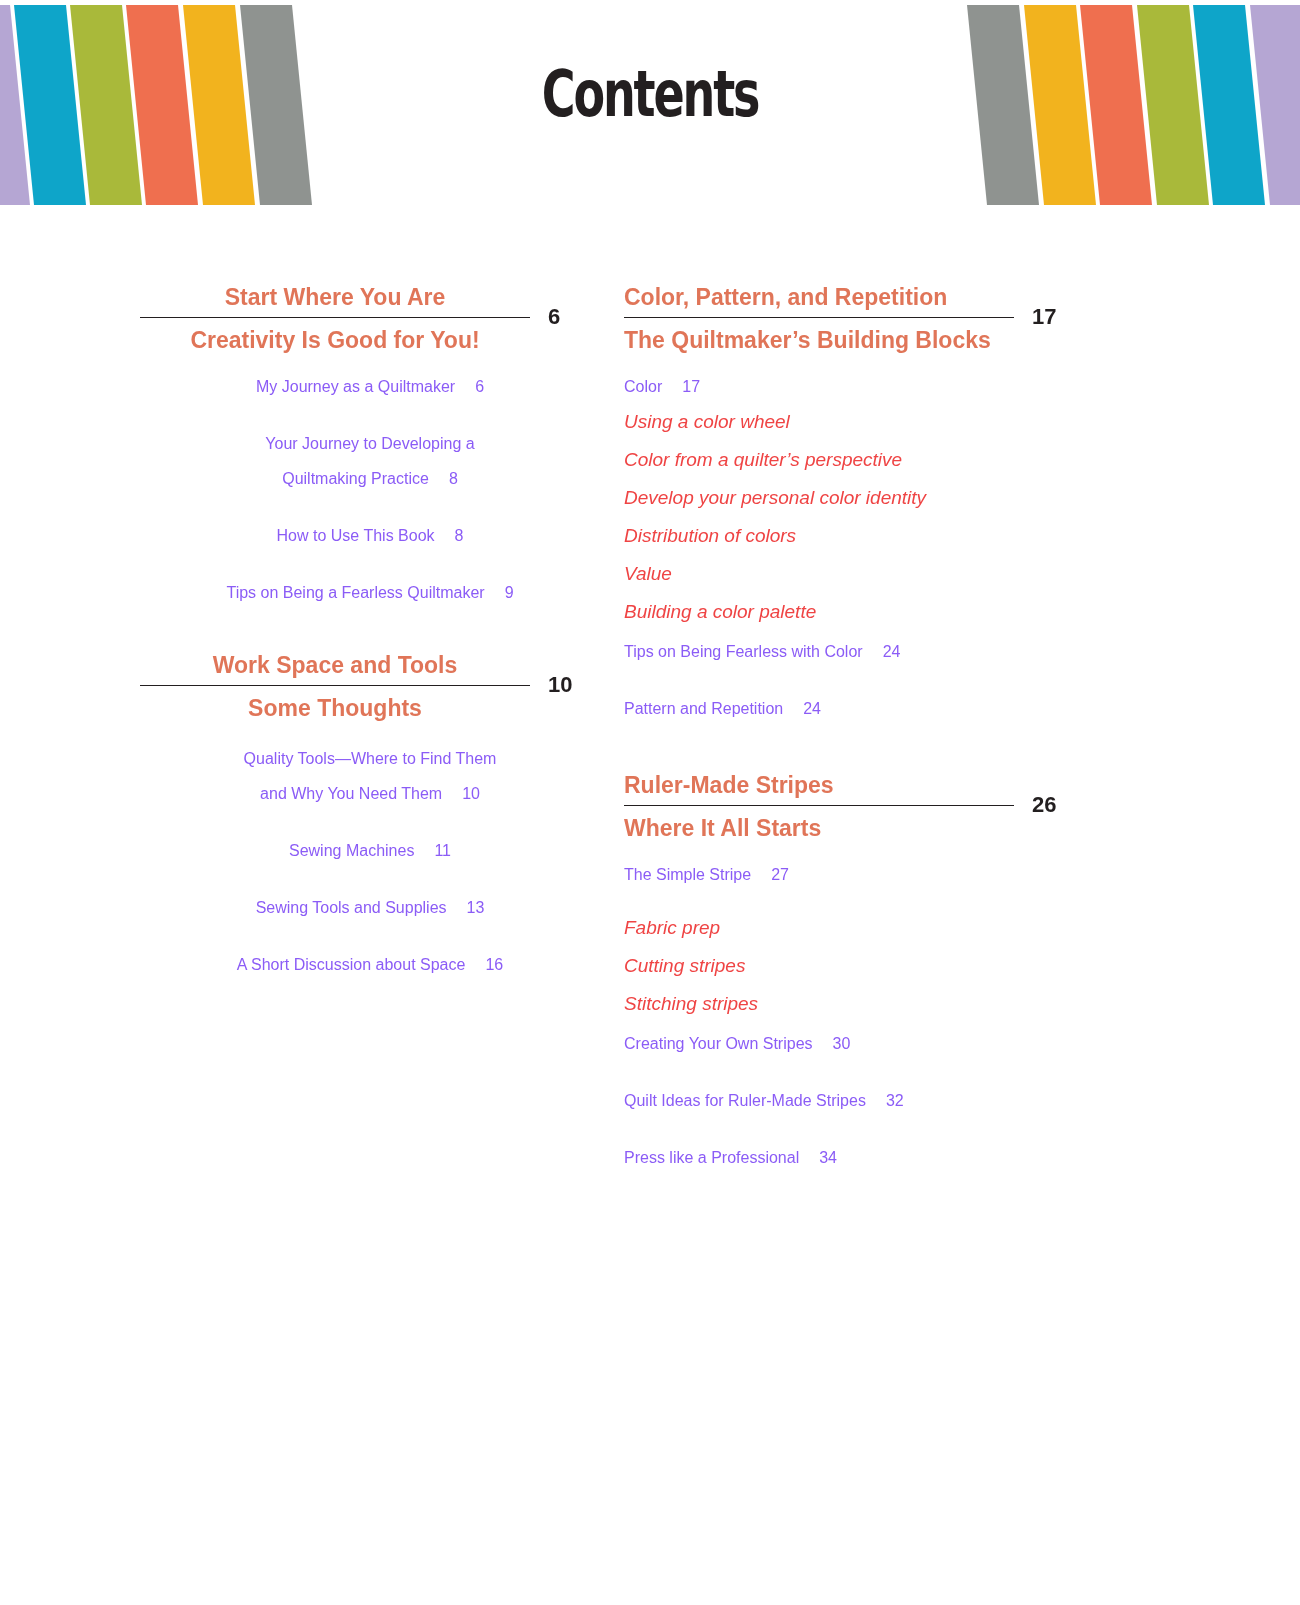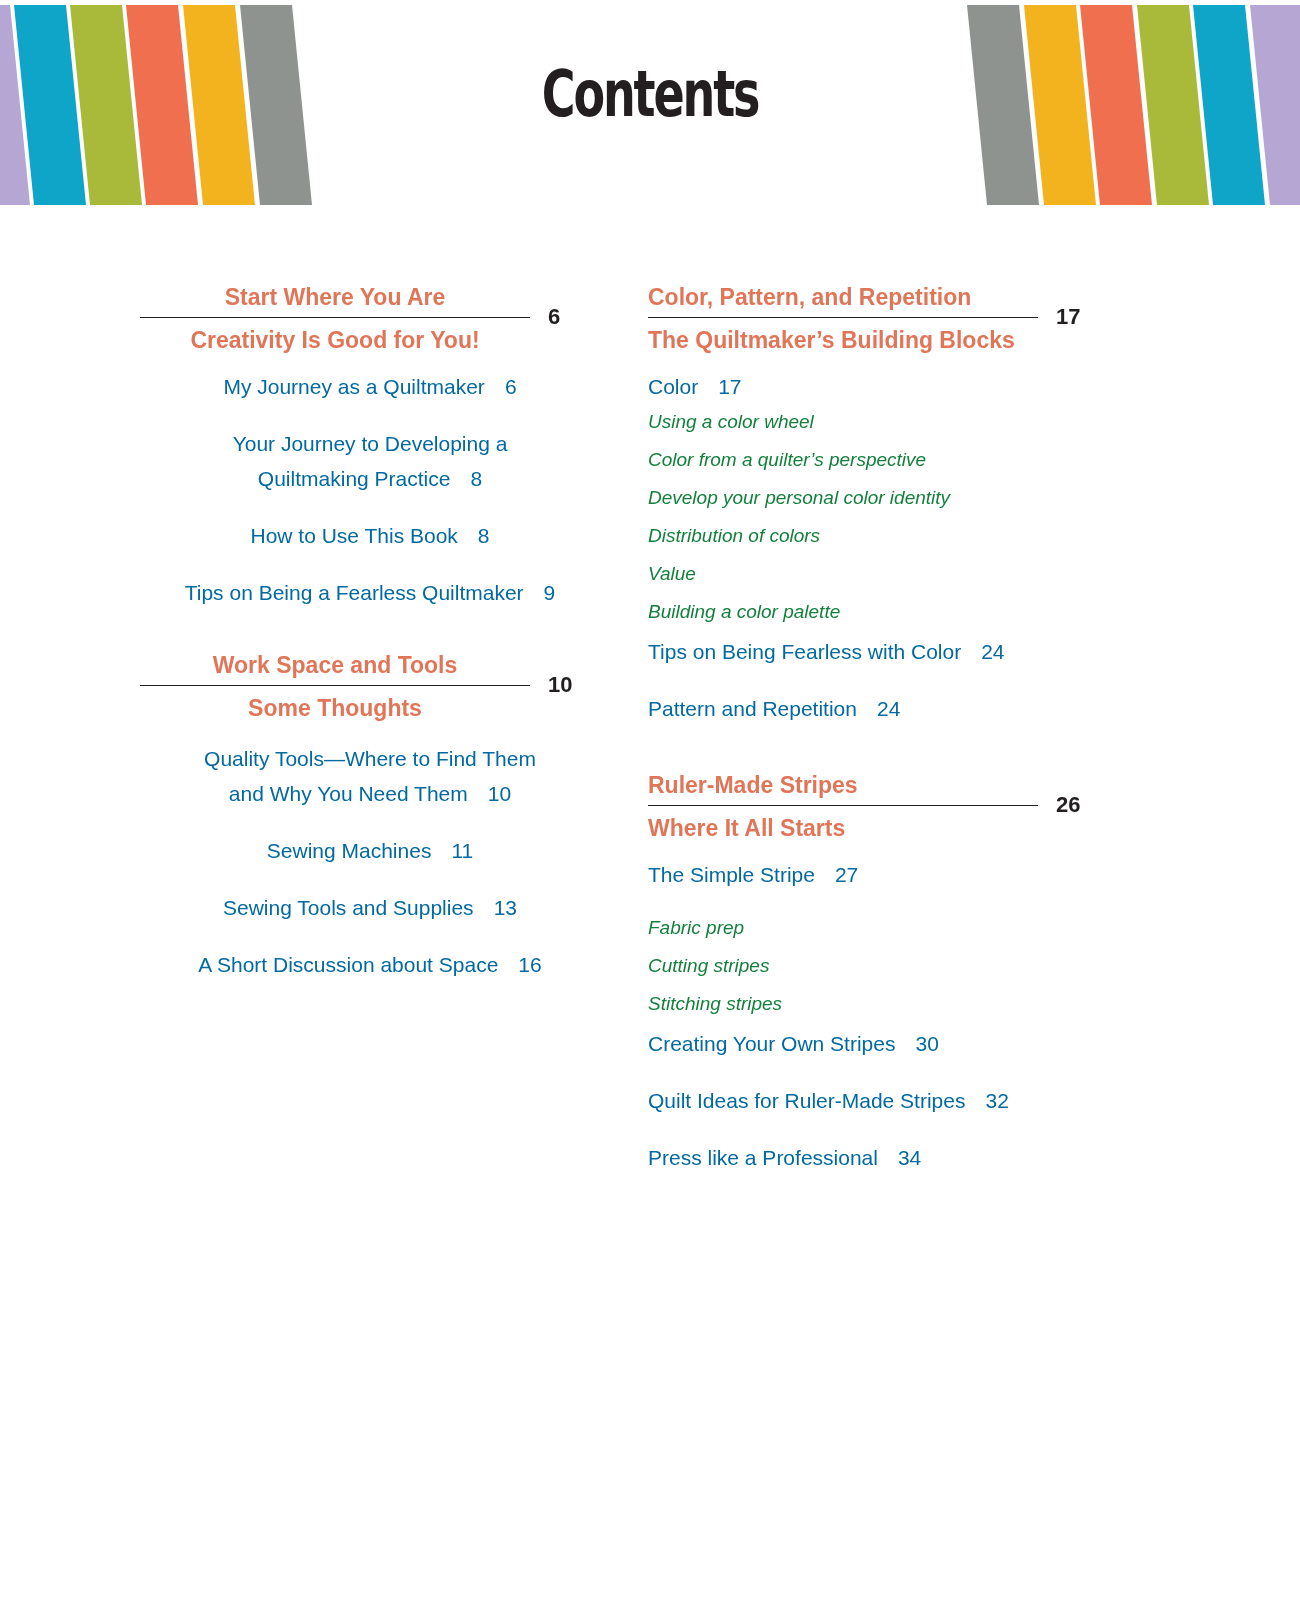--- a/index.html
+++ b/index.html
@@ -9,34 +9,34 @@
   #stripes-left { left: 0; width: 320px; }
   #stripes-right { left: 940px; width: 360px; }
   .page-title {
     position: absolute; top: 62px; left: 0; width: 1300px; text-align: center;
     font-family: "DejaVu Sans", sans-serif; font-weight: bold; font-size: 64px;
     letter-spacing: -3px; transform: scaleX(0.72); transform-origin: 650px 0;
     color: #231f20; margin: 0; line-height: 1;
   }
   .col { position: absolute; top: 282px; }
   #col-left { left: 140px; width: 460px; text-align: center; }
-  #col-right { left: 648px; width: 460px; }
+  #col-right { left: 624px; width: 460px; }
   .section { position: relative; margin-bottom: 0; }
   .sec-head { position: relative; width: 390px; }
   .sec-title, .sec-sub {
     color: #e07558; font-weight: bold; font-size: 23px; line-height: 30px; white-space: nowrap;
   }
   .sec-rule { height: 0; border-top: 1.5px solid #231f20; margin: 5px 0 7px 0; width: 390px; }
   .sec-page {
     position: absolute; left: 408px; top: 22px; font-weight: bold; font-size: 22px; color: #231f20;
   }
-  .entry { font-size: 21px; line-height: 35px; color: #0369a1; }
+  .entry { font-size: 16px; line-height: 35px; color: #8b5cf6; }
   .entry .pg { margin-left: 20px; }
   .entry.gap { margin-top: 22px; }
-  .sub { font-size: 19px; font-style: italic; color: #15803d; line-height: 24px; margin-top: 14px; }
+  .sub { font-size: 19px; font-style: italic; color: #ef4444; line-height: 24px; margin-top: 14px; }
 </style>
 </head>
 <body>
 
 <div class="stripes" id="stripes-left">
   <svg width="320" height="210" viewBox="0 0 320 210">
     <polygon points="0,5 10,5 30,205 0,205" fill="#b5a6d3"></polygon>
     <polygon points="14,5 66,5 86,205 34,205" fill="#0ea5c9"></polygon>
     <polygon points="70,5 122,5 142,205 90,205" fill="#a9b93a"></polygon>
     <polygon points="126,5 178,5 198,205 146,205" fill="#ef6f4f"></polygon>

